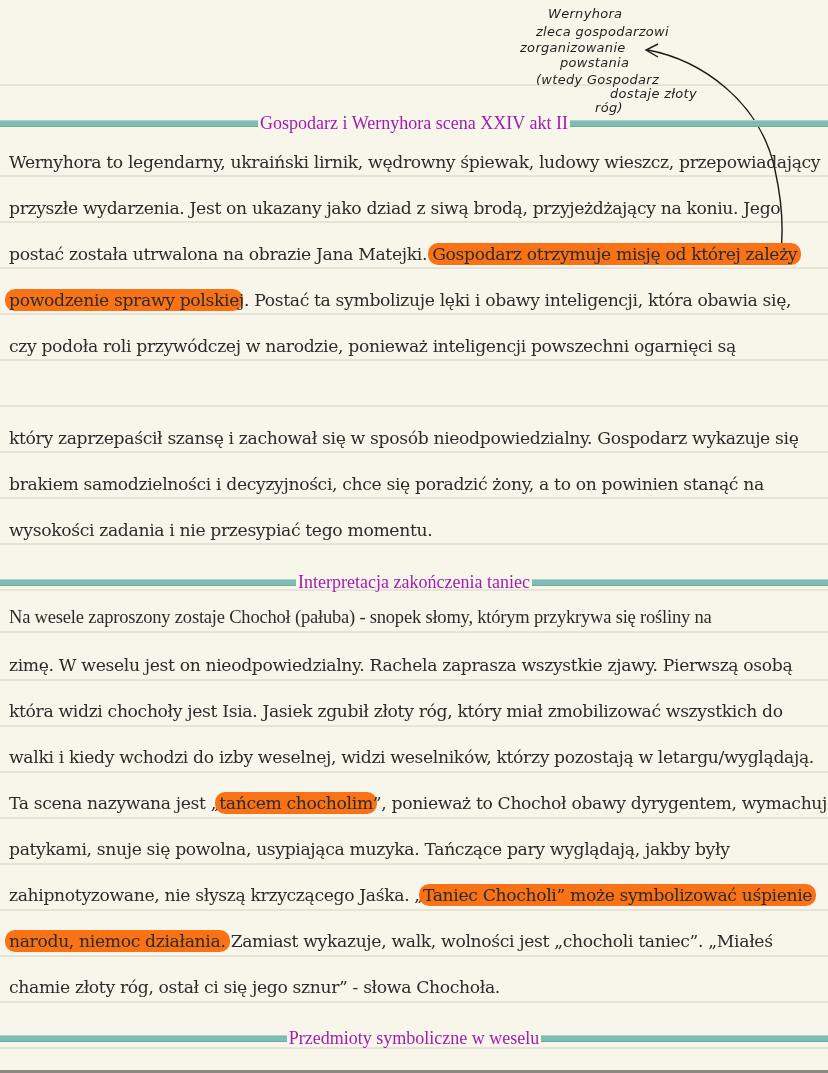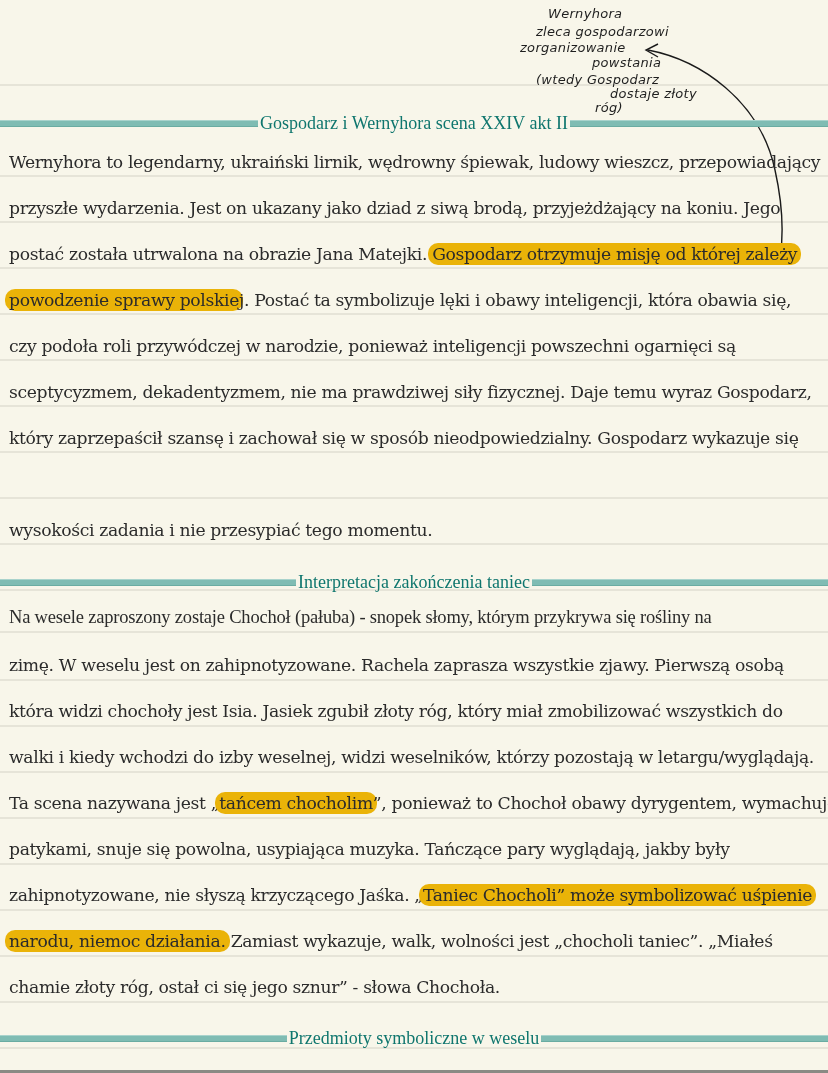--- a/index.html
+++ b/index.html
@@ -18,30 +18,30 @@
   .heading {
     position: absolute; left: 0; width: 828px; height: 24px;
     display: flex; align-items: center;
   }
   .heading .bar {
     flex: 1; height: 5px; background: #7fbcb3;
     border-top: 1px solid #a9d3cc; border-bottom: 1px solid #6aaca2;
   }
   .heading .htext {
     padding: 0 2px; font-family: "Liberation Serif", serif;
-    font-size: 18px; color: #0f766e; white-space: nowrap; text-align: right;
+    font-size: 18px; color: #a21caf; white-space: nowrap; text-align: right;
   }
   .line {
     position: absolute; left: 9px; font-size: 17.2px;
     font-family: "DejaVu Serif", serif; white-space: nowrap;
     letter-spacing: -0.35px; color: #2b2b2b;
   }
   .line.cond { font-family: "Liberation Serif", serif; font-size: 18.5px; letter-spacing: 0; text-align: center; }
   .hl {
-    background: #eab308; border-radius: 10px; padding: 1px 4px; margin: 0 -4px;
+    background: #f97316; border-radius: 10px; padding: 1px 4px; margin: 0 -4px;
   }
   .note {
     position: absolute; font-family: "DejaVu Sans", sans-serif;
     font-size: 13px; color: #1f1f1f; white-space: nowrap;
     font-style: italic; letter-spacing: 0.3px;
   }
   svg.arrow { position: absolute; left: 0; top: 0; }
   .bottom-edge { position: absolute; left: 0; top: 1070px; width: 828px; height: 3px; background: #8a8a84; }
 </style>
 </head>
@@ -67,21 +67,21 @@
   <div class="rule" style="top:817px"></div>
   <div class="rule" style="top:863px"></div>
   <div class="rule" style="top:909px"></div>
   <div class="rule" style="top:955px"></div>
   <div class="rule" style="top:1001px"></div>
   <div class="rule" style="top:1047px"></div>
 
   <div class="note" style="left:548px;top:6px">Wernyhora</div>
   <div class="note" style="left:536px;top:24px">zleca gospodarzowi</div>
   <div class="note" style="left:520px;top:40px">zorganizowanie</div>
-  <div class="note" style="left:592px;top:55px">powstania</div>
+  <div class="note" style="left:560px;top:55px">powstania</div>
   <div class="note" style="left:536px;top:72px">(wtedy Gospodarz</div>
   <div class="note" style="left:610px;top:86px">dostaje złoty</div>
   <div class="note" style="left:595px;top:100px">róg)</div>
 
   <svg class="arrow" width="828" height="300">
     <path d="M648 50 C 700 60, 760 100, 775 170 C 785 215, 782 245, 780 258" stroke="#1a1a1a" stroke-width="1.4" fill="none"></path>
     <path d="M658 44 L646 50 L658 57" stroke="#1a1a1a" stroke-width="1.4" fill="none"></path>
   </svg>
 
   <div class="heading" style="top:111px">
@@ -92,32 +92,32 @@
 
   <div class="line" style="top:152px">Wernyhora to legendarny, ukraiński lirnik, wędrowny śpiewak, ludowy wieszcz, przepowiadający</div>
   <div class="line" style="top:198px">przyszłe wydarzenia. Jest on ukazany jako dziad z siwą brodą, przyjeżdżający na koniu. Jego</div>
   <div class="line" style="top:244px">
     <span>postać została utrwalona na obrazie Jana Matejki. </span><span class="hl">Gospodarz otrzymuje misję od której zależy</span><span></span>
   </div>
   <div class="line" style="top:290px">
     <span class="hl">powodzenie sprawy polskie</span><span>j. Postać ta symbolizuje lęki i obawy inteligencji, która obawia się,</span>
   </div>
   <div class="line" style="top:336px">czy podoła roli przywódczej w narodzie, ponieważ inteligencji powszechni ogarnięci są</div>
-  <div class="line" style="top:382px">sceptycyzmem, dekadentyzmem, nie ma prawdziwej siły fizycznej. Daje temu wyraz Gospodarz,</div>
   <div class="line" style="top:428px">który zaprzepaścił szansę i zachował się w sposób nieodpowiedzialny. Gospodarz wykazuje się</div>
+  <div class="line" style="top:474px">brakiem samodzielności i decyzyjności, chce się poradzić żony, a to on powinien stanąć na</div>
   <div class="line" style="top:520px">wysokości zadania i nie przesypiać tego momentu.</div>
 
   <div class="heading" style="top:570px">
     <div class="bar"></div>
     <div class="htext">Interpretacja zakończenia taniec</div>
     <div class="bar"></div>
   </div>
 
   <div class="line cond" style="top:607px; letter-spacing:-0.2px">Na wesele zaproszony zostaje Chochoł (pałuba) - snopek słomy, którym przykrywa się rośliny na</div>
-  <div class="line" style="top:655px">zimę. W weselu jest on zahipnotyzowane. Rachela zaprasza wszystkie zjawy. Pierwszą osobą</div>
+  <div class="line" style="top:655px">zimę. W weselu jest on nieodpowiedzialny. Rachela zaprasza wszystkie zjawy. Pierwszą osobą</div>
   <div class="line" style="top:701px">która widzi chochoły jest Isia. Jasiek zgubił złoty róg, który miał zmobilizować wszystkich do</div>
   <div class="line" style="top:747px">walki i kiedy wchodzi do izby weselnej, widzi weselników, którzy pozostają w letargu/wyglądają.</div>
   <div class="line" style="top:793px">
     <span>Ta scena nazywana jest „</span><span class="hl">tańcem chocholim</span><span>”, ponieważ to Chochoł obawy dyrygentem, wymachuje</span>
   </div>
   <div class="line" style="top:839px">patykami, snuje się powolna, usypiająca muzyka. Tańczące pary wyglądają, jakby były</div>
   <div class="line" style="top:885px">
     <span>zahipnotyzowane, nie słyszą krzyczącego Jaśka. „</span><span class="hl">Taniec Chocholi” może symbolizować uśpienie</span>
   </div>
   <div class="line" style="top:931px">

